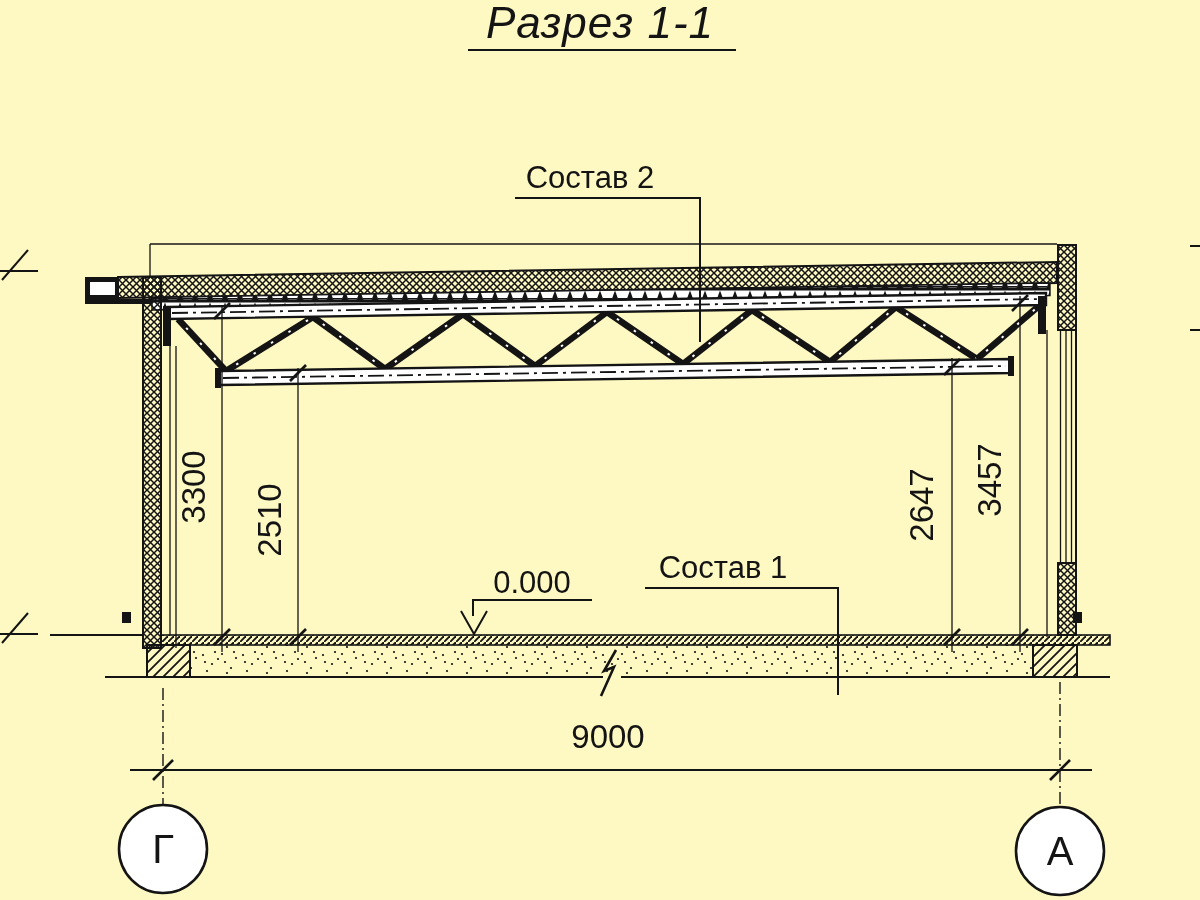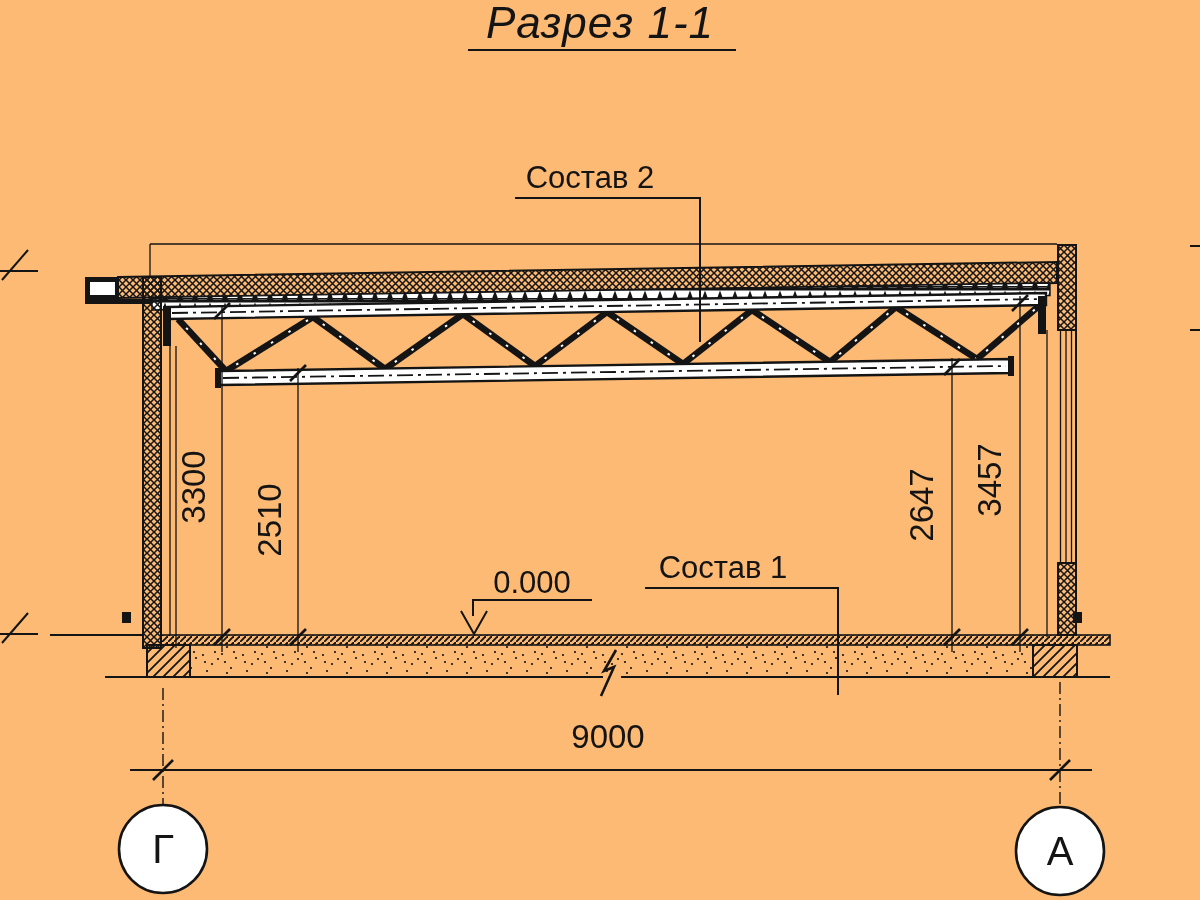--- a/index.html
+++ b/index.html
@@ -1,16 +1,16 @@
 <!DOCTYPE html>
 <html><head>
 <meta charset="utf-8">
 <style>
   html,body{margin:0;padding:0;background:#fff;}
-  .stage{width:1200px;height:900px;position:relative;background:#fdba74;overflow:hidden;}
+  .stage{width:1200px;height:900px;position:relative;background:#fef9c3;overflow:hidden;}
   svg{display:block;}
   text{font-family:"Liberation Sans","DejaVu Sans",sans-serif;fill:#141414;}
   .title-text{font-size:44px;font-style:italic;letter-spacing:1px;}
   .label-text{font-size:31px;}
   .dim-text{font-size:33px;}
   .axis-text{font-size:40px;}
   .thin{stroke:#141414;stroke-width:1.3;fill:none;}
   .med{stroke:#141414;stroke-width:2;fill:none;}
   .thick{stroke:#141414;stroke-width:2.6;fill:none;}
 </style>

